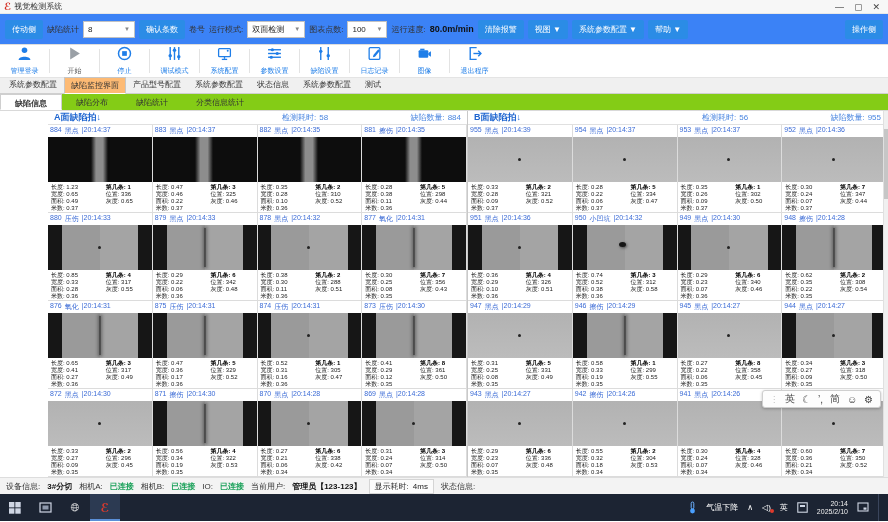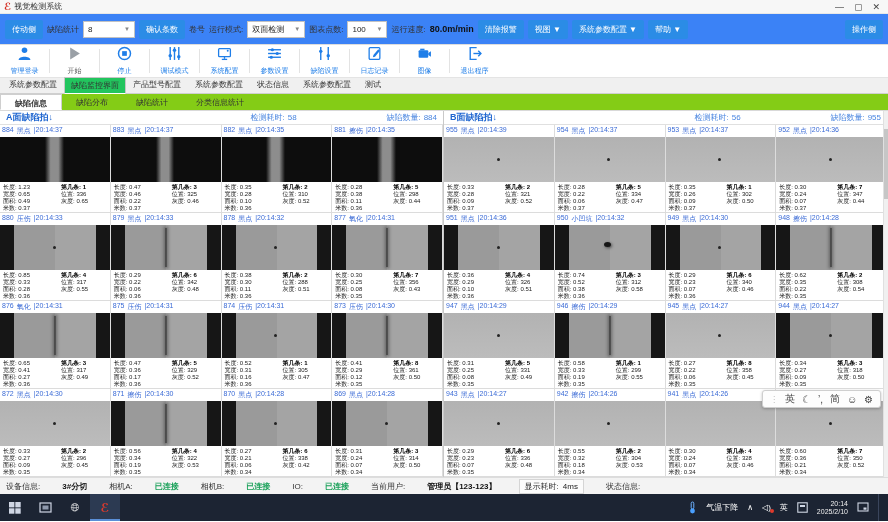--- a/index.html
+++ b/index.html
@@ -26,27 +26,27 @@
   
   .actionbar{height:33px;background:#fff;border-bottom:1px solid #e4e4e4;display:flex;align-items:center;padding-left:2px;}
   .action{width:45px;display:flex;flex-direction:column;align-items:center;justify-content:center;gap:1px;cursor:pointer;}
   .action .lbl{font-size:7px;color:#1f7ee8;white-space:nowrap;}
   .action.gray .lbl{color:#555;}
   .a-sep{width:1px;height:24px;background:#e3e3e3;margin:0 2px;}
 
   
   .tabs{display:flex;height:16px;background:#f0f0f0;border-bottom:1px solid #cfcfcf;padding:1px 2px 0 2px;font-size:8px;align-items:flex-end;}
   .tab{padding:2px 6px;border:1px solid transparent;color:#333;white-space:nowrap;cursor:pointer;}
-  .tab.active{background:#22c55e;border:1px solid #c6c6c6;border-bottom:1px solid #fff;margin-bottom:-1px;}
+  .tab.active{background:#fdba74;border:1px solid #c6c6c6;border-bottom:1px solid #fff;margin-bottom:-1px;}
   .subtabs{display:flex;height:17px;background:#84cc16;border-bottom:1px solid #d9d9d9;font-size:8px;align-items:stretch;}
   .subtab{padding:3px 14px;color:#333;cursor:pointer;}
   .subtab.active{background:#fff;border:1px solid #cfcfcf;border-bottom-color:#fff;font-weight:bold;}
 
   
-  .content{display:flex;height:366px;position:relative;}
+  .content{display:flex;height:366px;position:relative;margin-left:48px;}
   .panel{width:444px;border-right:1px solid #c9c9c9;display:flex;flex-direction:column;}
   .panel:last-child{border-right:none;}
   .panel-head{height:14px;display:flex;align-items:center;padding:0 6px;border-bottom:1px solid #e0e0e0;font-size:8px;background:#fff;}
   .panel-title{color:#1f66d0;font-weight:bold;font-size:9px;white-space:nowrap;}
   .p-sp2{flex:2.2;} .p-sp1{flex:1;}
   .stat{color:#4a86e0;white-space:nowrap;}
   .stat b{font-weight:normal;margin-left:3px;}
   .grid{flex:1;display:grid;grid-template-columns:repeat(4,1fr);grid-auto-rows:88px;}
   .cell{border-right:1px solid #dcdcdc;border-bottom:1px solid #dcdcdc;display:flex;flex-direction:column;overflow:hidden;background:#fff;cursor:pointer;}
   .cell-head{height:12px;font-size:7px;color:#3b6bd6;display:flex;gap:3px;padding:1px 2px 0 2px;white-space:nowrap;overflow:hidden;}
@@ -61,21 +61,21 @@
      box-shadow:0 0 3px 1.5px rgba(25,25,25,.35);}
   .m-blob::after{content:"";position:absolute;left:45%;top:38%;width:7px;height:5px;background:#161616;border-radius:50%;
      box-shadow:1px 1px 3px rgba(0,0,0,.55);}
   .cell-info{flex:1;display:flex;font-size:6px;line-height:7px;color:#222;padding:2px 3px 0 3px;}
   .info-l{width:56%;} .info-r{width:44%;}
   .info-r div:first-child{font-weight:bold;color:#000;}
   .vscroll{position:absolute;right:0;top:0;bottom:0;width:5px;background:#f0f0f0;border-left:1px solid #e0e0e0;}
   .vscroll .thumb{position:absolute;top:18px;left:0;right:0;height:70px;background:#c6c6c6;}
 
   
-  .statusbar{height:17px;background:#f3f3f3;border-top:1px solid #ddd;display:flex;align-items:center;font-size:8px;gap:22px;padding:0 6px;white-space:nowrap;}
+  .statusbar{height:17px;background:#f3f3f3;border-top:1px solid #ddd;display:flex;align-items:center;font-size:8px;gap:7px;padding:0 6px;white-space:nowrap;}
   .statusbar .k{color:#333;} .statusbar .v{font-weight:bold;color:#111;text-align:center;}
   .ok{color:#18a058;font-weight:bold;}
   .sb-box{border:1px solid #d5d5d5;background:#fbfbfb;padding:1px 5px;display:flex;gap:4px;align-items:center;}
 
   
   .taskbar{height:27px;background:#1c2433;display:flex;align-items:center;color:#eee;}
   .tb-ico{width:30px;height:27px;display:flex;align-items:center;justify-content:center;cursor:pointer;}
   .tb-ico.active{background:#2c3a52;box-shadow:inset 0 -2px 0 #5a8fd8;}
   .applogo-red{color:#e03a2c;font-weight:bold;font-style:italic;font-size:12px;}
   .applogo-mix{font-size:11px;}

